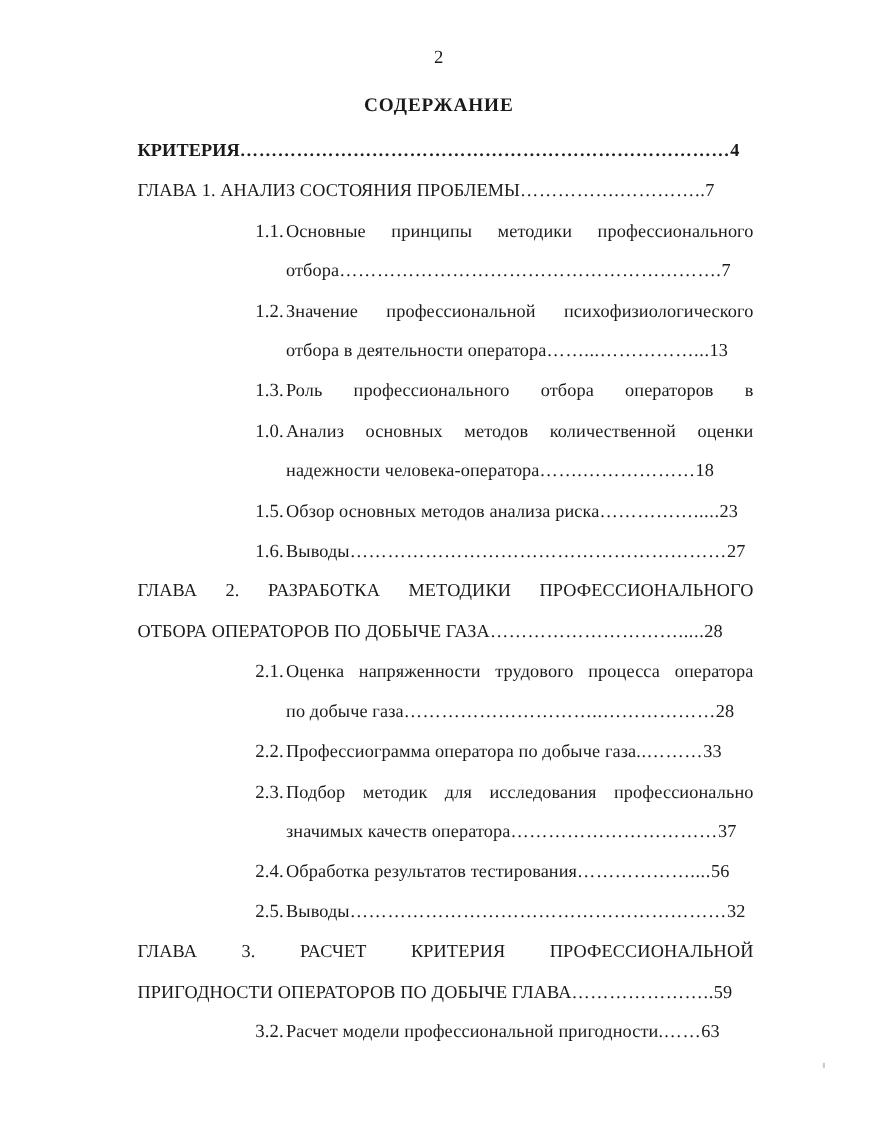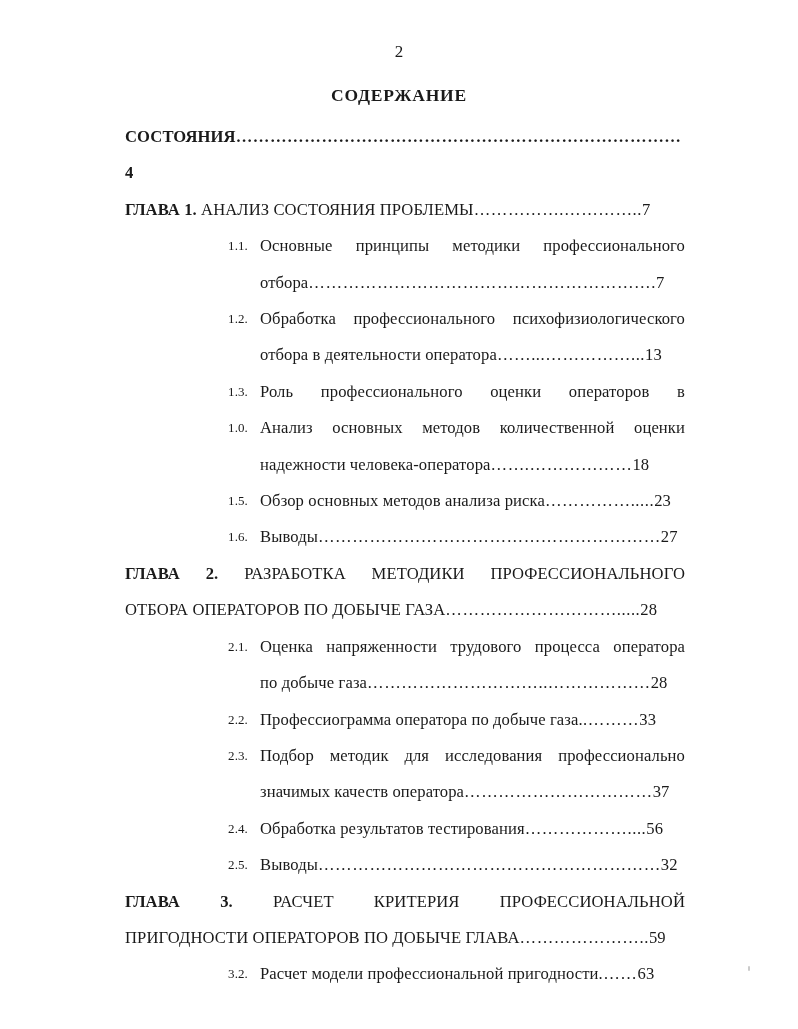--- a/index.html
+++ b/index.html
@@ -64,34 +64,34 @@
     text-justify: inter-word;
     letter-spacing: 0.1px;
   }
 
   
   .entry.chapter {
     margin: 0;
     padding: 0;
   }
   .entry.chapter .lead-bold {
-    font-weight: bold;
+    font-weight: normal;
   }
 
   
   .entry.section {
     padding-left: 135px;
   }
   .entry.section .num {
     position: absolute;
     left: 93px;
     top: 0;
     width: 40px;
-    text-align: center;
-    font-size: 13px;
+    text-align: right;
+    font-size: 17px;
   }
 
   
   .j-all {
     text-align: justify;
     text-align-last: justify;
   }
   .j-normal {
     text-align: justify;
     text-align-last: left;
@@ -122,42 +122,42 @@
 
 <div class="page">
 
   <div class="page-number">2</div>
 
   <div class="doc-title">СОДЕРЖАНИЕ</div>
 
   <div class="toc">
 
     <div class="entry chapter">
-      <span style="font-weight:bold">СОСТОЯНИЯ</span><span class="dots" style="font-weight:bold">……………………………………………………………………</span><span class="pg" style="font-weight:bold">4</span>
+      <span style="font-weight:bold">КРИТЕРИЯ</span><span class="dots" style="font-weight:bold">……………………………………………………………………</span><span class="pg" style="font-weight:bold">4</span>
     </div>
 
     <div class="entry chapter">
       <span class="lead-bold">ГЛАВА 1.</span><span> АНАЛИЗ СОСТОЯНИЯ ПРОБЛЕМЫ</span><span class="dots">…………….…………..</span><span class="pg">7</span>
     </div>
 
     <div class="entry section">
       <span class="num">1.1.</span>
       <div class="j-all">Основные принципы методики профессионального</div>
       <div class="j-normal"><span>отбора</span><span class="dots">…………………………………………………….</span><span class="pg">7</span></div>
     </div>
 
     <div class="entry section">
       <span class="num">1.2.</span>
-      <div class="j-all">Обработка профессионального психофизиологического</div>
+      <div class="j-all">Значение профессиональной психофизиологического</div>
       <div class="j-normal"><span>отбора в деятельности оператора</span><span class="dots">……...……………...</span><span class="pg">13</span></div>
     </div>
 
     <div class="entry section">
       <span class="num">1.3.</span>
-      <div class="j-all">Роль профессионального оценки операторов в</div>
+      <div class="j-all">Роль профессионального отбора операторов в</div>
     </div>
 
     <div class="entry section">
       <span class="num">1.0.</span>
       <div class="j-all">Анализ основных методов количественной оценки</div>
       <div class="j-normal"><span>надежности человека-оператора</span><span class="dots">…….………………</span><span class="pg">18</span></div>
     </div>
 
     <div class="entry section">
       <span class="num">1.5.</span>

